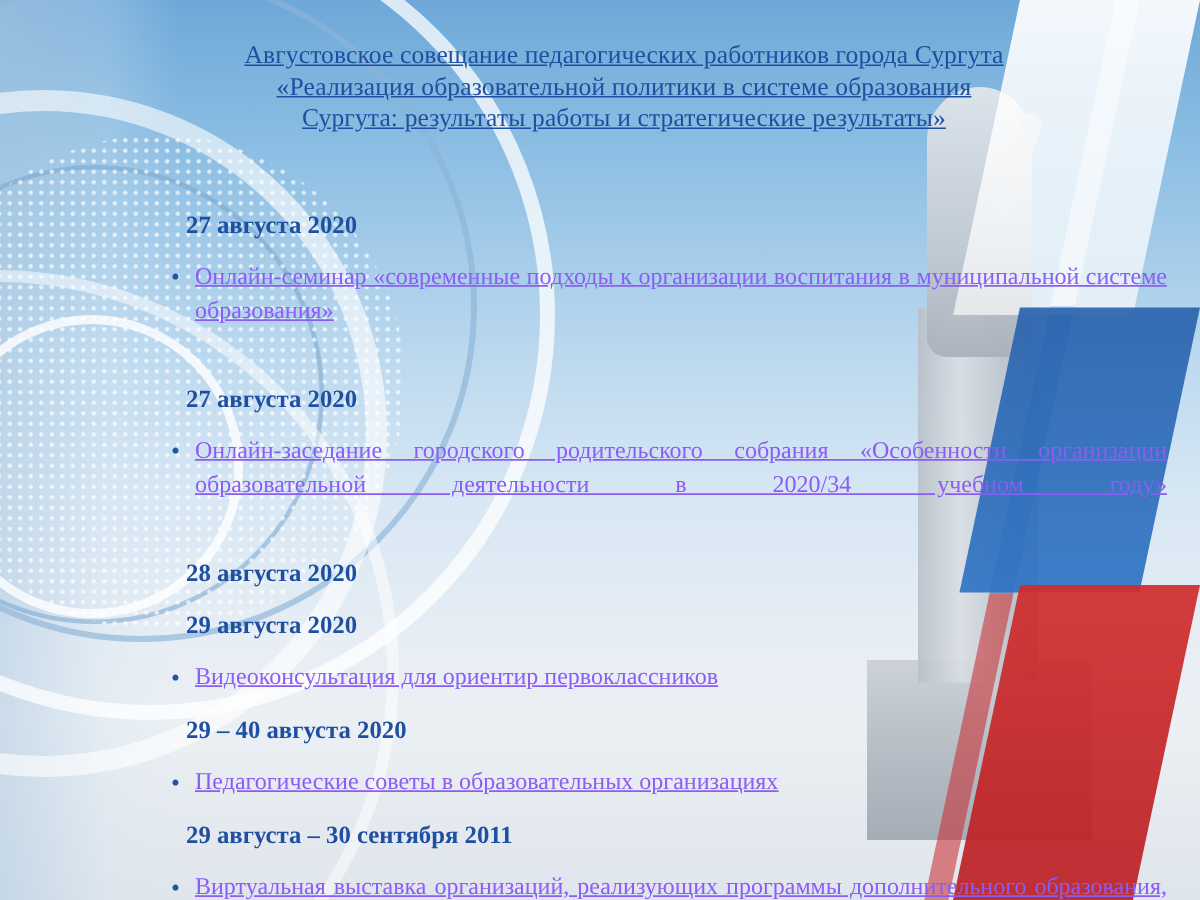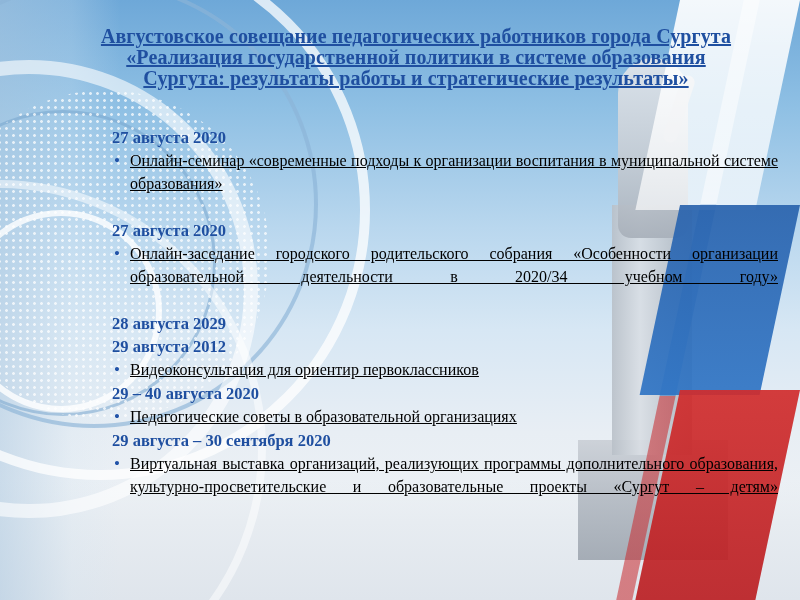--- a/index.html
+++ b/index.html
@@ -136,49 +136,49 @@
   }
   .title-block {
     position: absolute;
     left: 96px;
     top: 26px;
     width: 640px;
     text-align: center;
   }
   .title-line {
     font-family: "Liberation Serif", serif;
-    font-weight: bold;
-    font-size: 20px;
+    font-weight: normal;
+    font-size: 17px;
     line-height: 21px;
     color: #1f4fa0;
     text-decoration: underline;
     letter-spacing: .1px;
   }
 
   .body-block {
     position: absolute;
     left: 112px;
     top: 126px;
     width: 666px;
   }
   .date {
     font-family: "Liberation Serif", serif;
     font-weight: bold;
     font-size: 16.5px;
     line-height: 23px;
     color: #1f4fa0;
-    margin: 0;
+    margin: 12px;
     text-align: left;
   }
   .item {
     position: relative;
     font-family: "Liberation Serif", serif;
     font-size: 16px;
     line-height: 23px;
-    color: #000000;
+    color: #8b5cf6;
     text-decoration: underline;
     text-align: justify;
     text-justify: inter-word;
     padding-left: 18px;
     margin: 0 0 1px 0;
   }
   .item::before {
     content: "•";
     position: absolute;
     left: 2px;
@@ -224,38 +224,38 @@
 
   <div class="ribbon-thin"></div>
   <div class="ribbon ribbon-white"></div>
   <div class="ribbon ribbon-blue"></div>
   <div class="ribbon ribbon-red"></div>
 
   <div class="content">
 
     <div class="title-block">
       <div class="title-line">Августовское совещание педагогических работников города Сургута</div>
-      <div class="title-line">«Реализация государственной политики в системе образования</div>
+      <div class="title-line">«Реализация образовательной политики в системе образования</div>
       <div class="title-line">Сургута: результаты работы и стратегические результаты»</div>
     </div>
 
     <div class="body-block">
 
       <p class="date">27 августа 2020</p>
       <p class="item last-line-full"><span>Онлайн-семинар «современные подходы к организации воспитания в муниципальной системе образования»</span></p>
 
       <p class="date">27 августа 2020</p>
       <p class="item last-line-full"><span>Онлайн-заседание городского родительского собрания «Особенности организации образовательной деятельности в 2020/34 учебном году»</span></p>
 
-      <p class="date">28 августа 2029</p>
-
-      <p class="date">29 августа 2012</p>
+      <p class="date">28 августа 2020</p>
+
+      <p class="date">29 августа 2020</p>
       <p class="item"><span>Видеоконсультация для ориентир первоклассников</span></p>
 
       <p class="date">29 – 40 августа 2020</p>
-      <p class="item"><span>Педагогические советы в образовательной организациях</span></p>
-
-      <p class="date">29 августа – 30  сентября 2020</p>
+      <p class="item"><span>Педагогические советы в образовательных организациях</span></p>
+
+      <p class="date">29 августа – 30  сентября 2011</p>
       <p class="item last-line-full"><span>Виртуальная выставка организаций, реализующих программы дополнительного образования, культурно-просветительские и образовательные проекты «Сургут – детям»</span></p>
 
     </div>
   </div>
 </div>
 
 </body></html>

